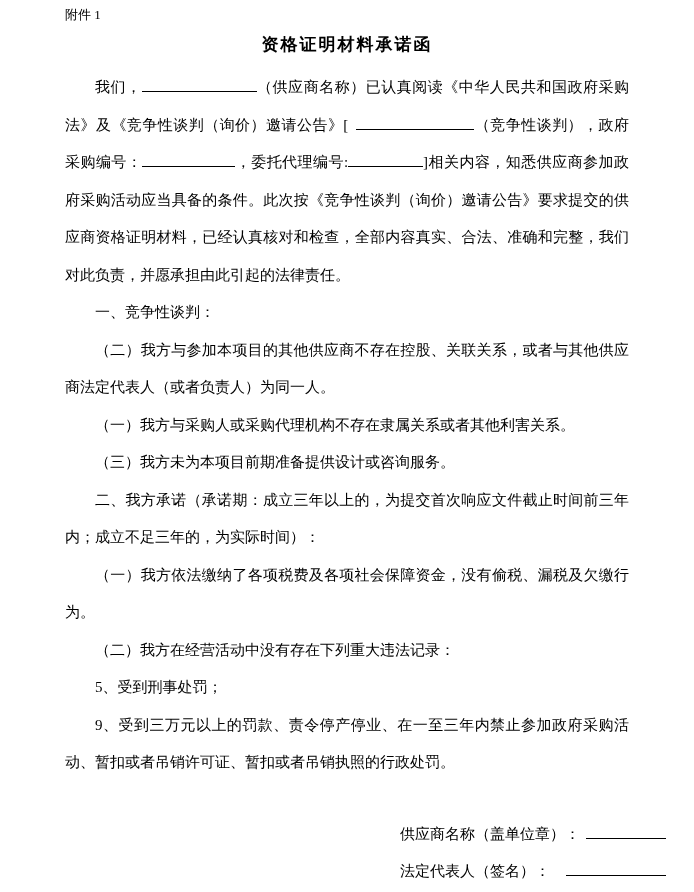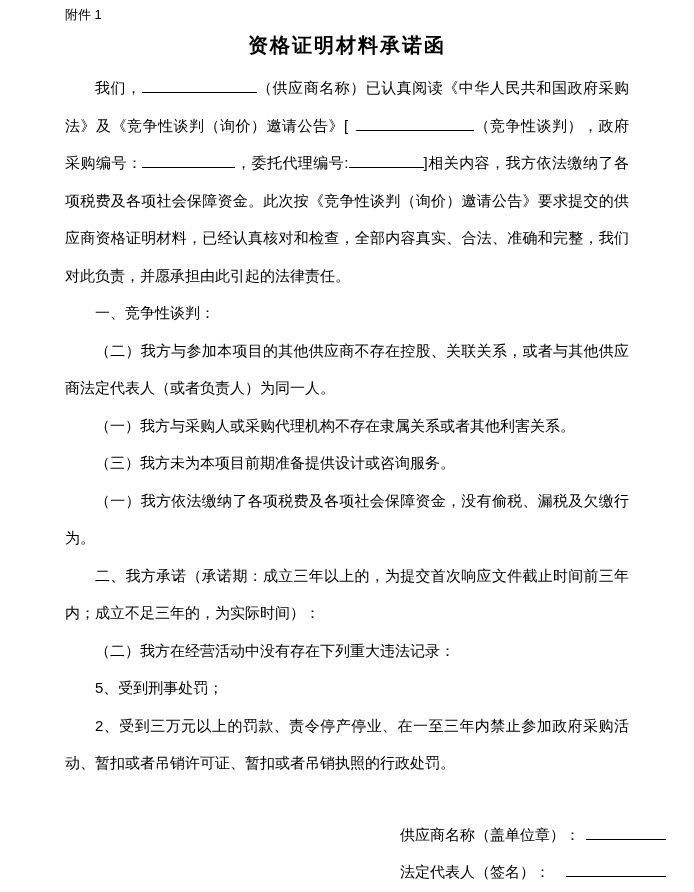--- a/index.html
+++ b/index.html
@@ -9,32 +9,32 @@
   }
   .page {
     position: relative;
     width: 638px;
     height: 892px;
     box-sizing: border-box;
     margin: 0 auto;
     padding: 6px 37px 0 37px;
     background: #ffffff;
     color: #000000;
-    font-family: Liberation Sans, sans-serif;
+    font-family: Liberation Serif, serif;
     font-size: 15px;
     overflow: hidden;
   }
   .attachment {
     font-size: 13px;
     line-height: 18px;
   }
   .title {
     margin: 9px 0 0 0;
     text-align: center;
-    font-size: 20px;
+    font-size: 17px;
     line-height: 24px;
     font-weight: bold;
     letter-spacing: 2px;
   }
   .body {
     margin-top: 12px;
     text-align: justify;
   }
   .body p {
     margin: 0;
@@ -69,39 +69,39 @@
 <body>
 
 <div class="page">
 
   <div class="attachment">附件 1</div>
 
   <h1 class="title">资格证明材料承诺函</h1>
 
   <div class="body">
 
-    <p><span>我们，</span><span class="blank b-supplier"></span><span>（供应商名称）已认真阅读《中华人民共和国政府采购法》及《竞争性谈判（询价）邀请公告》[</span><span class="blank b-project"></span><span>（竞争性谈判），政府采购编号：</span><span class="blank b-purchase"></span><span>，委托代理编号:</span><span class="blank b-agency"></span><span>]相关内容，我方依法缴纳了各项税费及各项社会保障资金。此次按《竞争性谈判（询价）邀请公告》要求提交的供应商资格证明材料，已经认真核对和检查，全部内容真实、合法、准确和完整，我们对此负责，并愿承担由此引起的法律责任。</span></p>
+    <p><span>我们，</span><span class="blank b-supplier"></span><span>（供应商名称）已认真阅读《中华人民共和国政府采购法》及《竞争性谈判（询价）邀请公告》[</span><span class="blank b-project"></span><span>（竞争性谈判），政府采购编号：</span><span class="blank b-purchase"></span><span>，委托代理编号:</span><span class="blank b-agency"></span><span>]相关内容，知悉供应商参加政府采购活动应当具备的条件。此次按《竞争性谈判（询价）邀请公告》要求提交的供应商资格证明材料，已经认真核对和检查，全部内容真实、合法、准确和完整，我们对此负责，并愿承担由此引起的法律责任。</span></p>
 
     <p>一、竞争性谈判：</p>
 
     <p>（二）我方与参加本项目的其他供应商不存在控股、关联关系，或者与其他供应商法定代表人（或者负责人）为同一人。</p>
 
     <p>（一）我方与采购人或采购代理机构不存在隶属关系或者其他利害关系。</p>
 
     <p>（三）我方未为本项目前期准备提供设计或咨询服务。</p>
 
+    <p>二、我方承诺（承诺期：成立三年以上的，为提交首次响应文件截止时间前三年内；成立不足三年的，为实际时间）：</p>
+
     <p>（一）我方依法缴纳了各项税费及各项社会保障资金，没有偷税、漏税及欠缴行为。</p>
-
-    <p>二、我方承诺（承诺期：成立三年以上的，为提交首次响应文件截止时间前三年内；成立不足三年的，为实际时间）：</p>
 
     <p>（二）我方在经营活动中没有存在下列重大违法记录：</p>
 
     <p>5、受到刑事处罚；</p>
 
-    <p>2、受到三万元以上的罚款、责令停产停业、在一至三年内禁止参加政府采购活动、暂扣或者吊销许可证、暂扣或者吊销执照的行政处罚。</p>
+    <p>9、受到三万元以上的罚款、责令停产停业、在一至三年内禁止参加政府采购活动、暂扣或者吊销许可证、暂扣或者吊销执照的行政处罚。</p>
 
   </div>
 
   <div class="signature">
 
     <div class="sig-row"><span>供应商名称（盖单位章）：</span><span class="blank b-sig-supplier"></span></div>
 
     <div class="sig-row"><span>法定代表人（签名）：</span><span class="blank b-sig-legal"></span></div>
 
     <div class="sig-row"><span>日　期：</span><span class="date-gap"></span><span class="blank b-year"></span><span>年</span><span class="blank b-month"></span><span>月</span><span class="blank b-day"></span><span>日</span></div>

